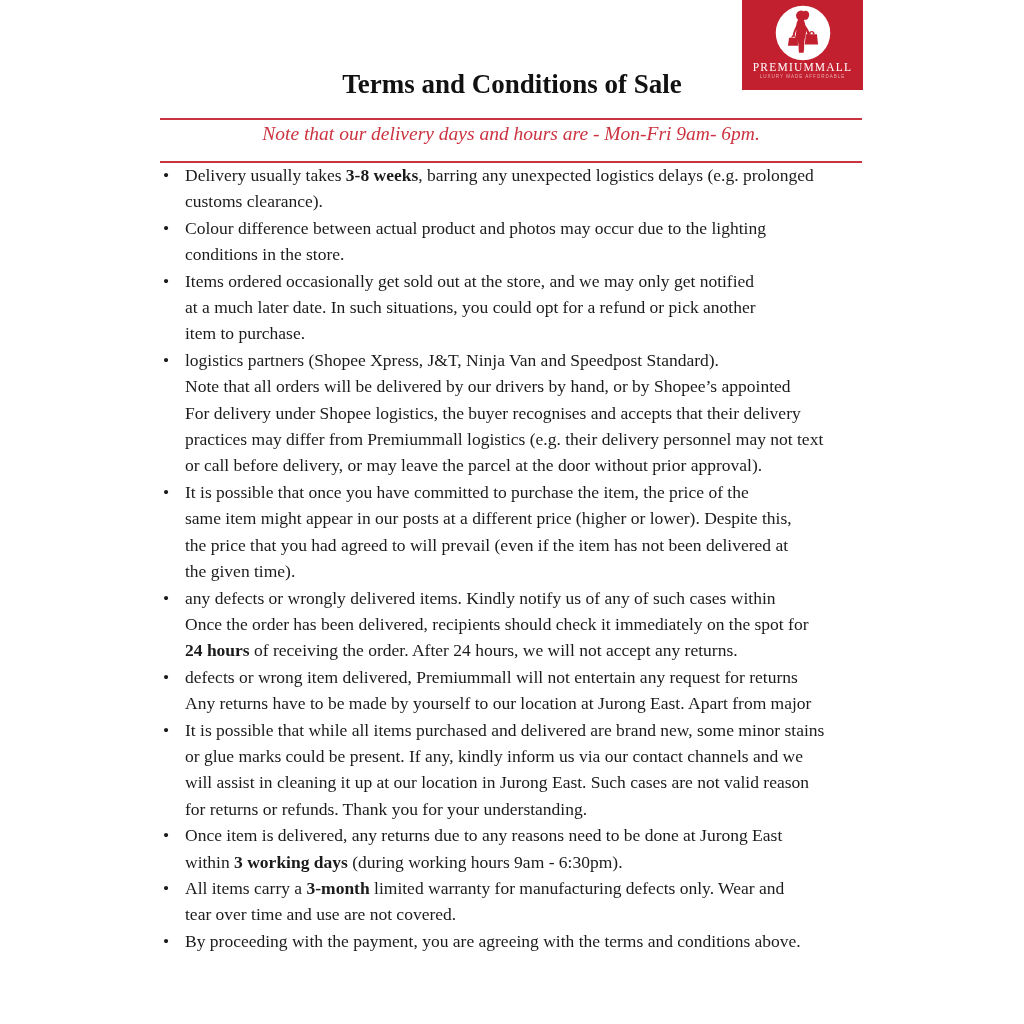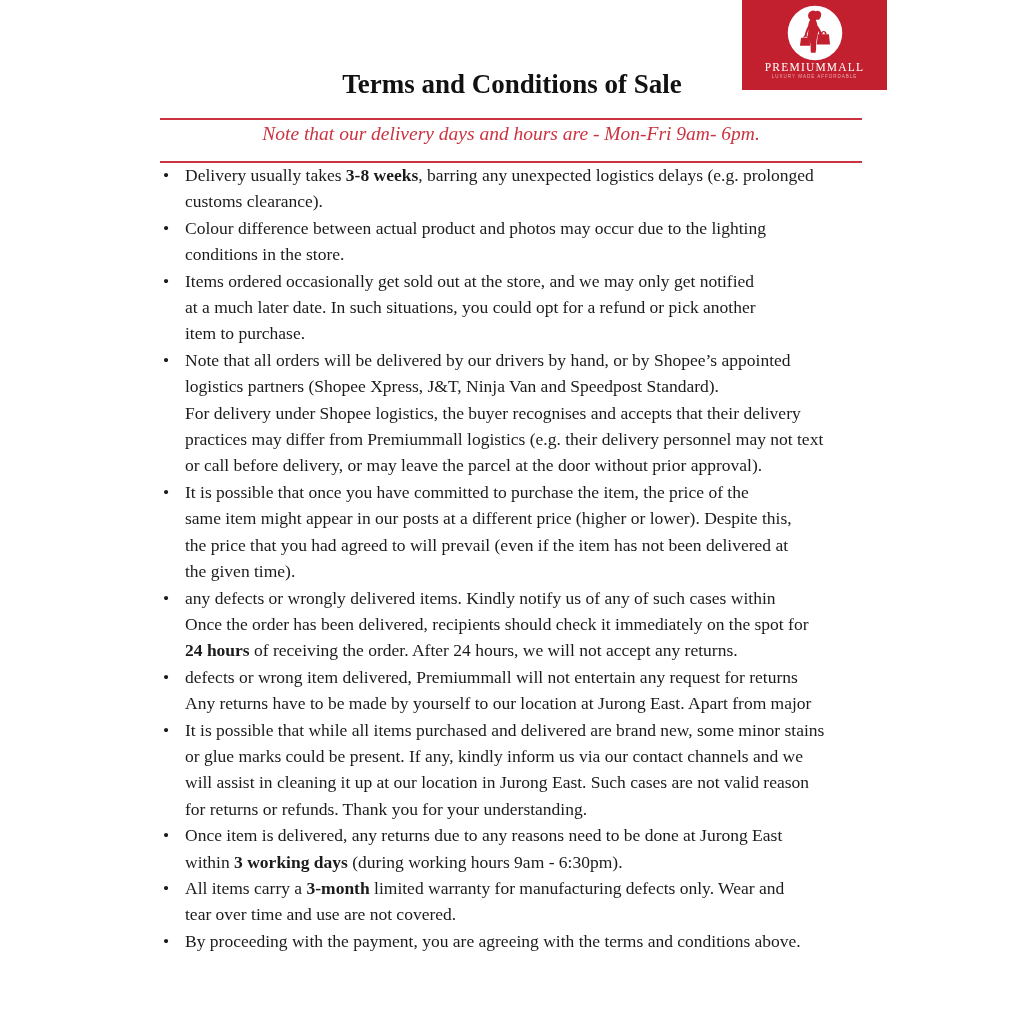--- a/index.html
+++ b/index.html
@@ -8,21 +8,21 @@
     background: #ffffff;
     font-family: "Liberation Serif", serif;
     color: #1b1b1b;
     overflow: hidden;
   }
   .page { position: relative; width: 1024px; height: 1024px; background: #fff; }
 
   
   .logo {
     position: absolute; top: 0; left: 742px;
-    width: 145px; height: 90px;
+    width: 121px; height: 90px;
     background: #c2202f;
     text-align: center;
   }
   .logo svg { display: block; margin: 4px auto 0 auto; }
   .logo-name {
     color: #ffffff; font-size: 11.5px; letter-spacing: 1.2px;
     line-height: 12px; margin-top: -1px;
     font-family: "Liberation Serif", serif;
   }
   .logo-tagline {
@@ -117,22 +117,22 @@
         <div class="term-line"><span>conditions in the store.</span></div>
       </li>
       <li class="term-item">
         <span class="marker">•</span>
         <div class="term-line"><span>Items ordered occasionally get sold out at the store, and we may only get notified</span></div>
         <div class="term-line"><span>at a much later date. In such situations, you could opt for a refund or pick another</span></div>
         <div class="term-line"><span>item to purchase.</span></div>
       </li>
       <li class="term-item">
         <span class="marker">•</span>
+        <div class="term-line"><span>logistics partners (Shopee Xpress, J&amp;T, Ninja Van and Speedpost Standard).</span></div>
         <div class="term-line"><span>Note that all orders will be delivered by our drivers by hand, or by Shopee’s appointed</span></div>
-        <div class="term-line"><span>logistics partners (Shopee Xpress, J&amp;T, Ninja Van and Speedpost Standard).</span></div>
         <div class="term-line"><span>For delivery under Shopee logistics, the buyer recognises and accepts that their delivery</span></div>
         <div class="term-line"><span>practices may differ from Premiummall logistics (e.g. their delivery personnel may not text</span></div>
         <div class="term-line"><span>or call before delivery, or may leave the parcel at the door without prior approval).</span></div>
       </li>
       <li class="term-item">
         <span class="marker">•</span>
         <div class="term-line"><span>It is possible that once you have committed to purchase the item, the price of the</span></div>
         <div class="term-line"><span>same item might appear in our posts at a different price (higher or lower). Despite this,</span></div>
         <div class="term-line"><span>the price that you had agreed to will prevail (even if the item has not been delivered at</span></div>
         <div class="term-line"><span>the given time).</span></div>

